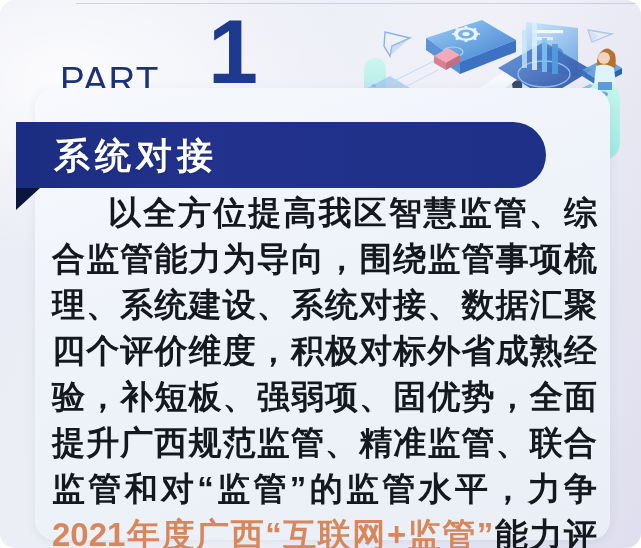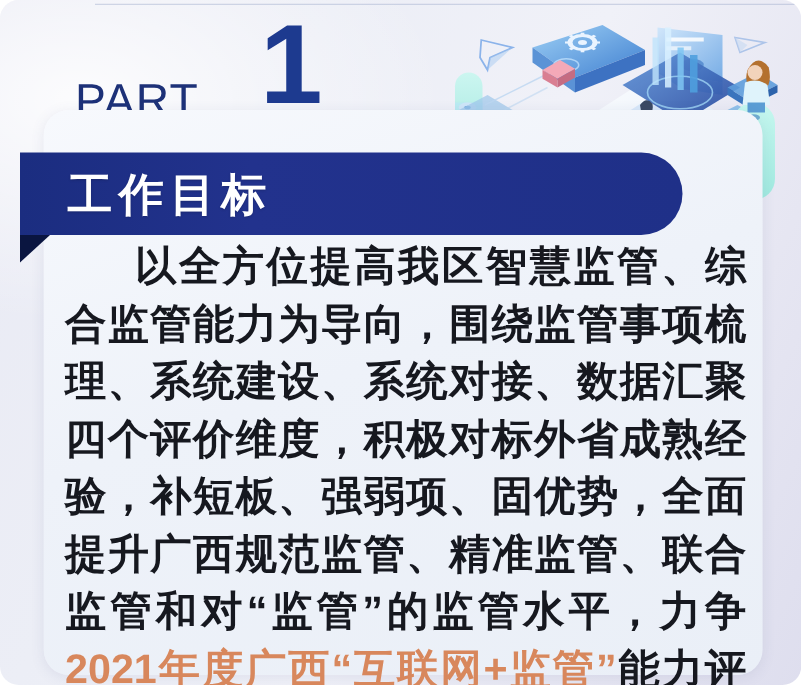--- a/index.html
+++ b/index.html
@@ -319,19 +319,19 @@
 
   <div class="part-wrap">
     <div class="part-word">PART</div>
     <div class="part-num">1</div>
   </div>
 
   <div class="card"></div>
 
   <div class="ribbon"></div>
   <div class="ribbon-fold"></div>
-  <div class="ribbon-title">工作目标</div>
+  <div class="ribbon-title">系统对接</div>
 
   <div class="body-text">
     <span class="indent"></span><span>以全方位提高我区智慧监管、综合监管能力为导向，围绕监管事项梳理、系统建设、系统对接、数据汇聚四个评价维度，积极对标外省成熟经验，补短板、强弱项、固优势，全面提升广西规范监管、精准监管、联合监管和对“监管”的监管水平，力争</span><span class="hl">2021年度广西“互联网+监管”</span><span>能力评估水平进入第二梯队。</span>
   </div>
 
 </div>
 
 </body></html>

